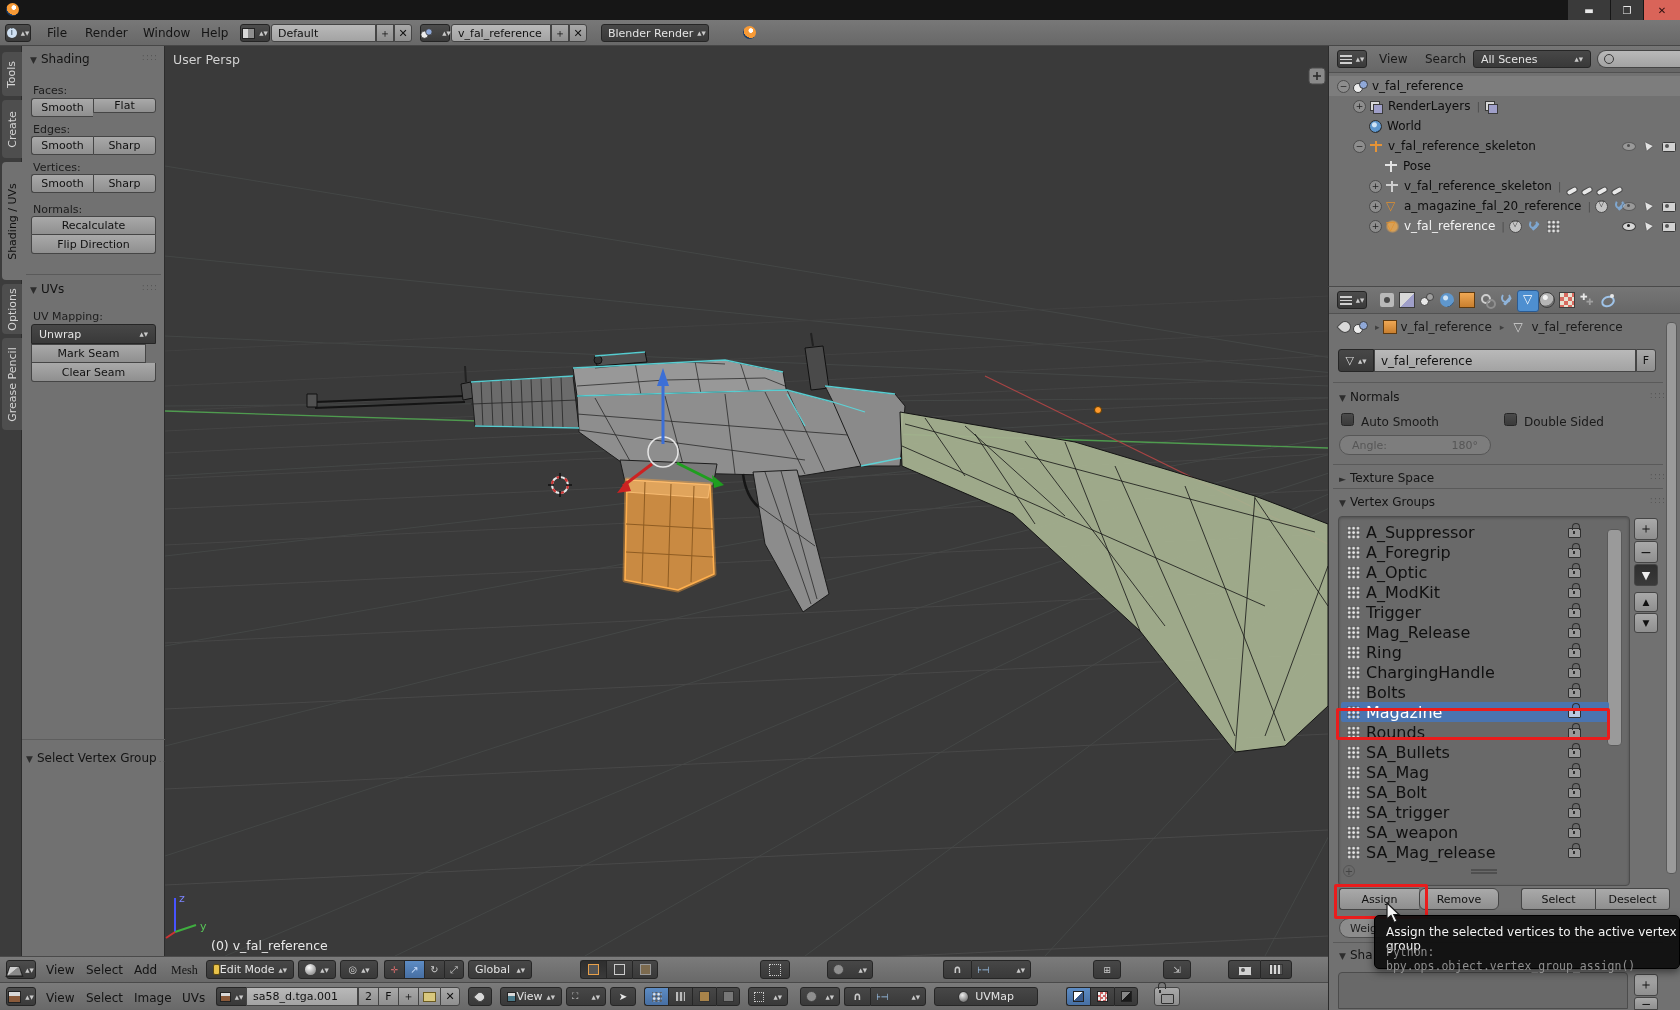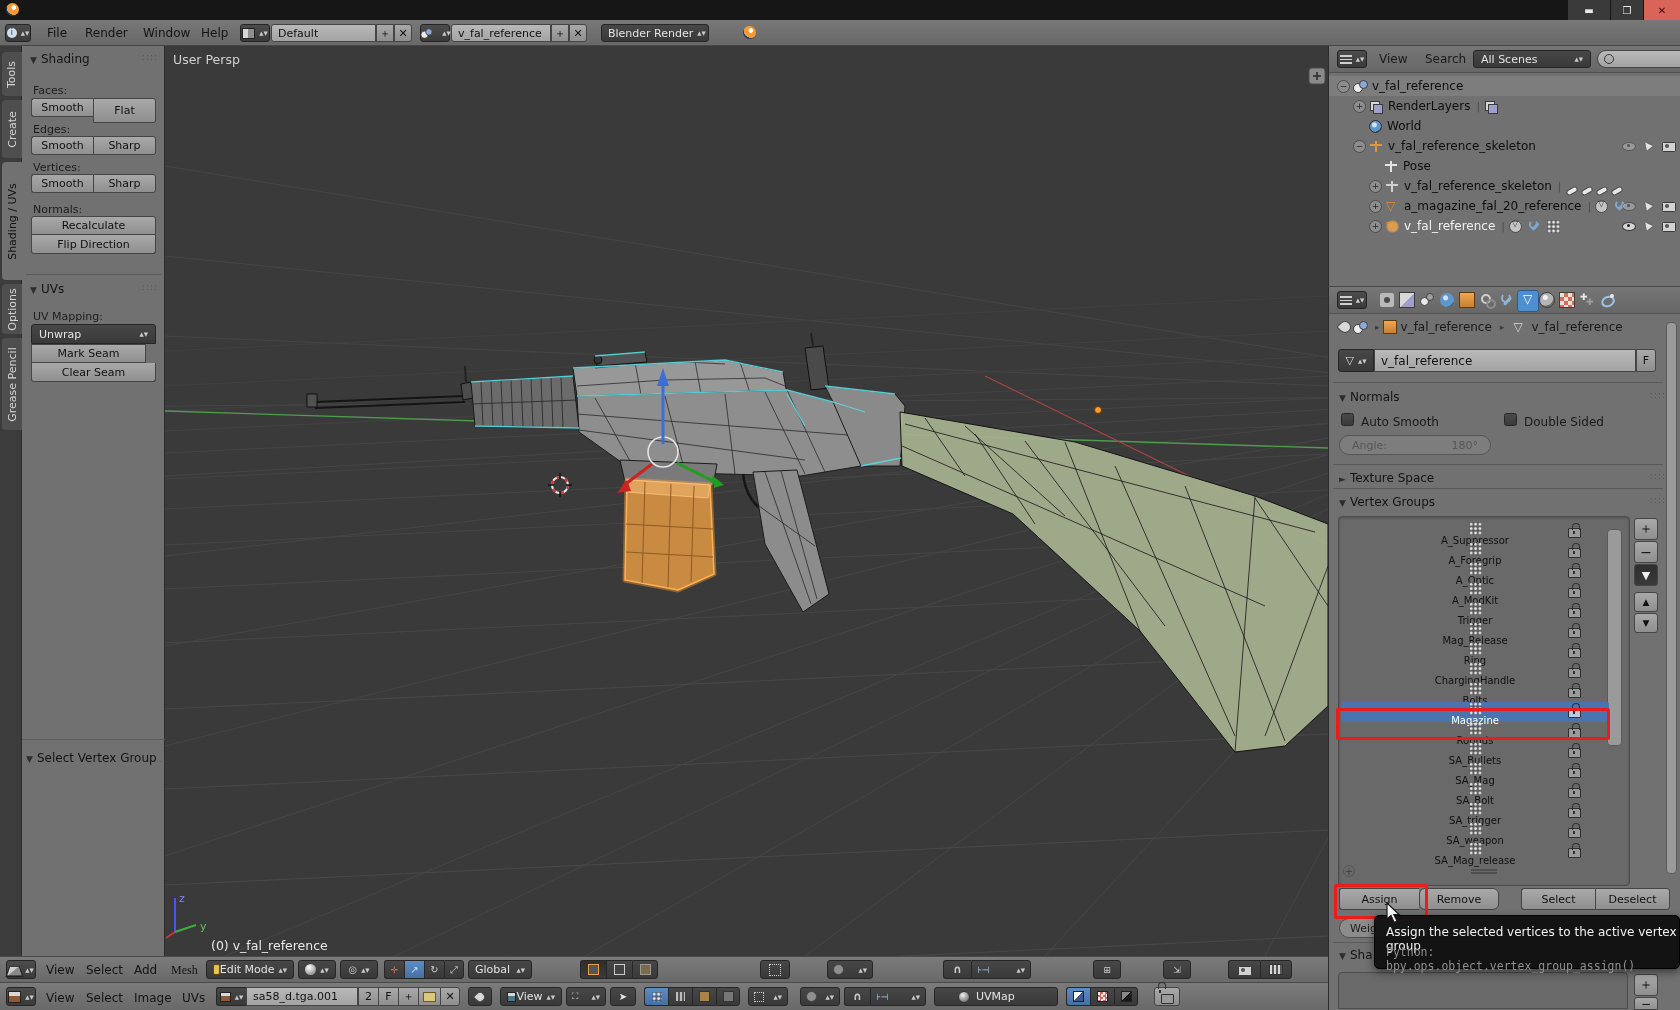--- a/index.html
+++ b/index.html
@@ -106,21 +106,21 @@
   .modifiers-tab-icon::after{content:"";position:absolute;left:1px;top:0;width:6px;height:6px;border:2px solid #8fb3d9;border-radius:50%;border-top-color:transparent;}
   .data-tab-icon::before{content:"▽";position:absolute;left:2px;top:-2px;color:#fff;font-size:12px;font-weight:bold;}
   .material-tab-icon{border-radius:50%;background:radial-gradient(circle at 38% 32%,#f3f3f3 0 2px,#b5b5b5 3px 60%,#6e6e6e 65%);border:1px solid #3e3e3e;}
   .texture-tab-icon{background:repeating-conic-gradient(#d86a5f 0 25%,#e8e2d2 0 50%);background-size:8px 8px;border:1px solid #3e3e3e;}
   .particles-tab-icon::before{content:"✚";position:absolute;left:0px;top:-1px;color:#e8e8e8;font-size:9px;}
   .particles-tab-icon::after{content:"✚";position:absolute;left:6px;top:4px;color:#9f9f9f;font-size:9px;}
   .physics-tab-icon::before{content:"";position:absolute;left:1px;top:3px;width:10px;height:7px;border:2px solid #9fc3e8;border-radius:50%;transform:rotate(-25deg);}
   .physics-tab-icon::after{content:"";position:absolute;left:10px;top:1px;width:4px;height:4px;border-radius:50%;background:#e8e8e8;}
   
   #vglist{position:absolute;background:#696969;border:1px solid #4c4c4c;border-radius:4px;box-shadow:inset 0 1px 3px rgba(0,0,0,.25);}
-  .vgrow{position:absolute;left:2px;width:268px;height:20px;display:flex;align-items:center;font-size:10px;color:#101010;border-radius:2px;flex-direction:column;}
+  .vgrow{position:absolute;left:2px;width:268px;height:20px;display:flex;align-items:center;font-size:16px;color:#101010;border-radius:2px;}
   .vgrow .vgroup-icon{margin:0 6px 0 6px;flex:none;}
   .vgrow.sel{background:#4a74b0;color:#fff;}
   .lockico{position:absolute;right:28px;top:6px;width:11px;height:8px;background:#9a9a9a;border:1px solid #2f2f2f;border-radius:1px;}
   .lockico::before{content:"";position:absolute;left:3px;top:-6px;width:6px;height:6px;border:1.6px solid #2f2f2f;border-bottom:none;border-radius:4px 4px 0 0;}
   .lockico::after{content:"";position:absolute;left:4px;top:2px;width:2px;height:3px;background:#2f2f2f;}
   .vgrow.sel .lockico{background:#b9c9e2;}
   .annot{position:absolute;border:3px solid #ea1c1c;border-radius:2px;pointer-events:none;}
   
   #tooltip{position:absolute;left:1374px;top:915px;width:304px;height:52px;background:rgba(16,16,16,.96);
        border:1px solid #000;border-radius:5px;color:#eee;box-shadow:0 3px 8px rgba(0,0,0,.5);}
@@ -197,21 +197,21 @@
       </div>
     </div>
 
   <div id="toolshelf" class="abs">
     <div class="abs panel-head" style="left:8px;top:6px;">
       <span class="tri">▼</span><span>Shading</span>
     </div>
     <span class="abs grip-dots" style="right:6px;top:6px;">::::</span>
     <span class="shelf-label" style="top:38px;">Faces:</span>
     <div class="abs btn join-l" style="left:9px;top:52px;width:62px;height:19px;">Smooth</div>
-    <div class="abs btn join-r" style="left:71px;top:52px;width:63px;height:25px;">Flat</div>
+    <div class="abs btn join-r" style="left:71px;top:52px;width:63px;height:15px;">Flat</div>
     <span class="shelf-label" style="top:77px;">Edges:</span>
     <div class="abs btn join-l" style="left:9px;top:90px;width:62px;height:19px;">Smooth</div>
     <div class="abs btn join-r" style="left:71px;top:90px;width:63px;height:19px;">Sharp</div>
     <span class="shelf-label" style="top:115px;">Vertices:</span>
     <div class="abs btn join-l" style="left:9px;top:128px;width:62px;height:19px;">Smooth</div>
     <div class="abs btn join-r" style="left:71px;top:128px;width:63px;height:19px;">Sharp</div>
     <span class="shelf-label" style="top:157px;">Normals:</span>
     <div class="abs btn" style="left:9px;top:170px;width:125px;height:19px;border-radius:3px 3px 0 0;">Recalculate</div>
     <div class="abs btn" style="left:9px;top:189px;width:125px;height:19px;border-radius:0 0 3px 3px;border-top:none;">Flip Direction</div>
     <div class="abs sep-line" style="left:4px;top:228px;width:135px;"></div>
@@ -838,21 +838,21 @@
       <span style="width:9px;height:9px;border-radius:50%;background:#8f8f8f;border:1px solid #444;"></span>
       <span class="ud">▲▼</span>
     </div>
     <div class="abs btn dark join-l" style="left:844px;top:4px;width:26px;height:19px;">
         <span style="color:#c9c9c9;font-size:11px;font-weight:bold;">∩</span>
       </div>
     <div class="abs btn dark join-r" style="left:870px;top:4px;width:56px;height:19px;justify-content:space-between;padding:0 5px;">
       <span style="color:#9ec7f0;font-size:9px;">⊦⊣</span>
       <span class="ud">▲▼</span>
     </div>
-    <div class="abs btn dark" style="left:934px;top:4px;width:124px;height:19px;justify-content:flex-start;padding:0 23px;">
+    <div class="abs btn dark" style="left:934px;top:4px;width:104px;height:19px;justify-content:flex-start;padding:0 23px;">
       <span style="width:10px;height:10px;border-radius:50%;background:radial-gradient(circle at 38% 32%,#eee,#777 75%);border:1px solid #333;margin-right:6px;"></span>
       <span>UVMap</span>
     </div>
     <div class="abs btn dark join-l bluesel" style="left:1066px;top:4px;width:24px;height:19px;">
         <span style="width:9px;height:9px;background:linear-gradient(135deg,#fff 45%,#3a5a8a 45%);border:1px solid #222;"></span>
       </div>
     <div class="abs btn dark join-m" style="left:1090px;top:4px;width:24px;height:19px;">
         <span style="width:9px;height:9px;background:repeating-conic-gradient(#c66 0 25%,#eee 0 50%);background-size:5px 5px;border:1px solid #222;"></span>
       </div>
     <div class="abs btn dark join-r" style="left:1114px;top:4px;width:24px;height:19px;">

